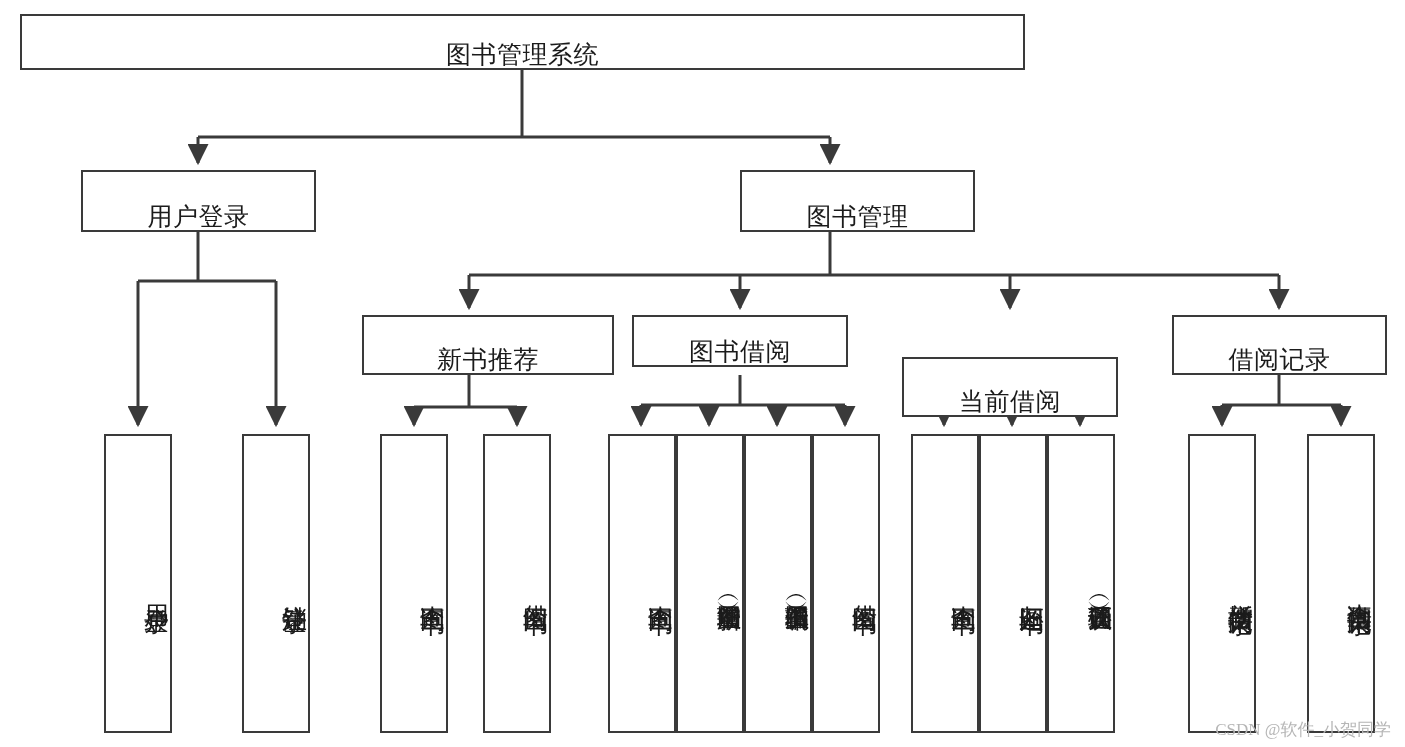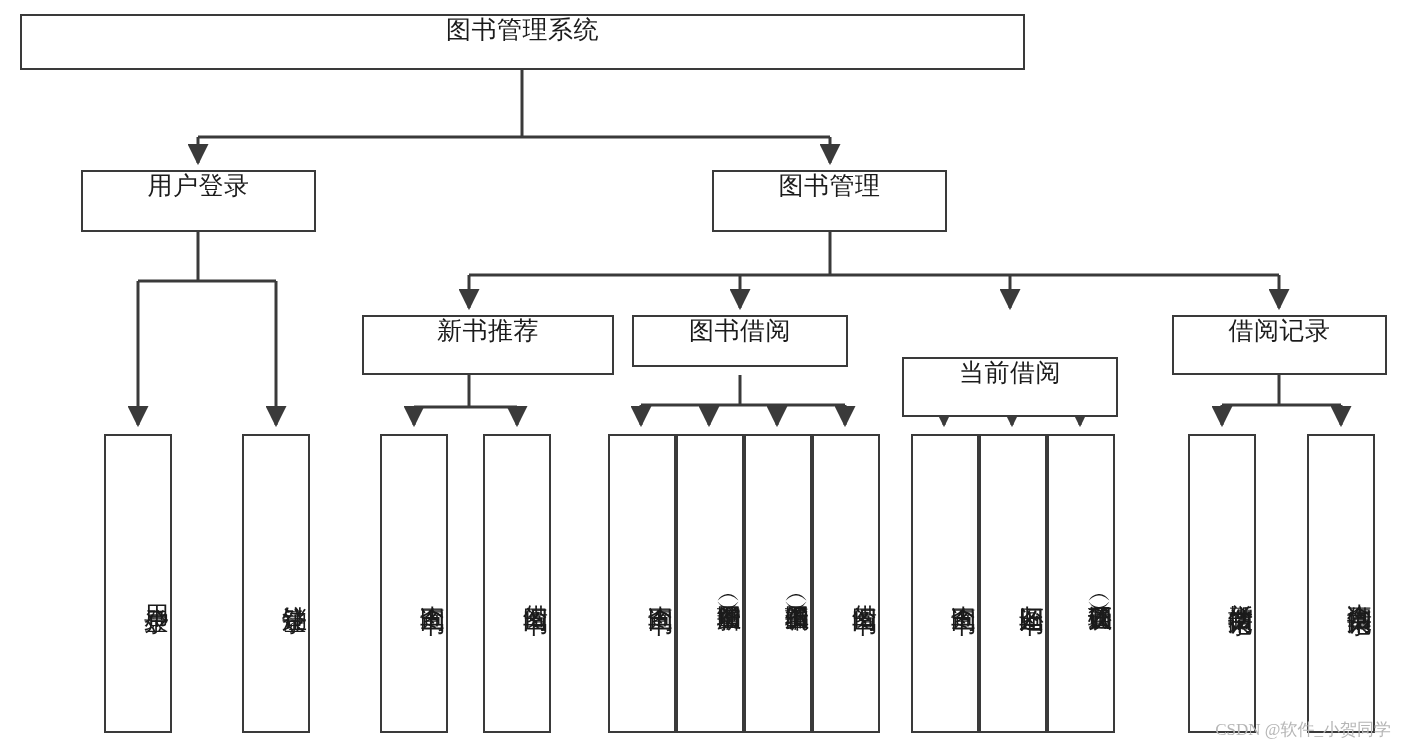--- a/index.html
+++ b/index.html
@@ -25,21 +25,21 @@
     width: 1405px;
     height: 747px;
     pointer-events: none;
   }
   .node {
     position: absolute;
     box-sizing: border-box;
     background: #ffffff;
     border: 2px solid #3a3a3a;
     display: flex;
-    align-items: flex-start;
+    align-items: flex-end;
     justify-content: center;
     color: #1b1b1b;
     z-index: 2;
   }
   .node-h {
     font-size: 25px;
     line-height: 1.1;
     letter-spacing: 0.5px;
     white-space: nowrap;
   }
@@ -125,21 +125,21 @@
     </g>
   </svg>
 
   <div class="node node-h" style="left:20px; top:14px; width:1005px; height:56px;">
     <span>图书管理系统</span>
   </div>
 
   <div class="node node-h" style="left:81px; top:170px; width:235px; height:62px;">
     <span>用户登录</span>
   </div>
-  <div class="node node-h" style="left:712px; top:170px; width:235px; height:62px;">
+  <div class="node node-h" style="left:740px; top:170px; width:235px; height:62px;">
     <span>图书管理</span>
   </div>
 
   <div class="node node-h" style="left:362px; top:315px; width:252px; height:60px;">
     <span>新书推荐</span>
   </div>
   <div class="node node-h" style="left:632px; top:315px; width:216px; height:52px;">
     <span>图书借阅</span>
   </div>
   <div class="node node-h" style="left:902px; top:315px; width:216px; height:60px;margin-top:42px;">

